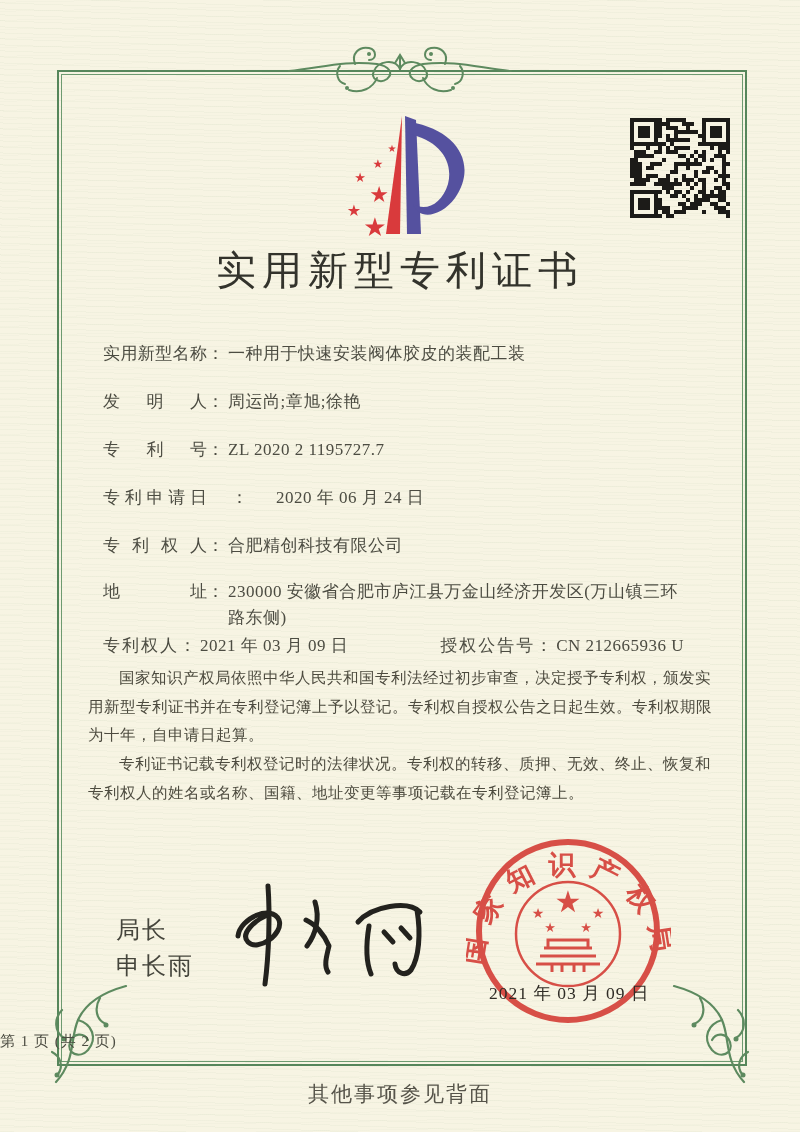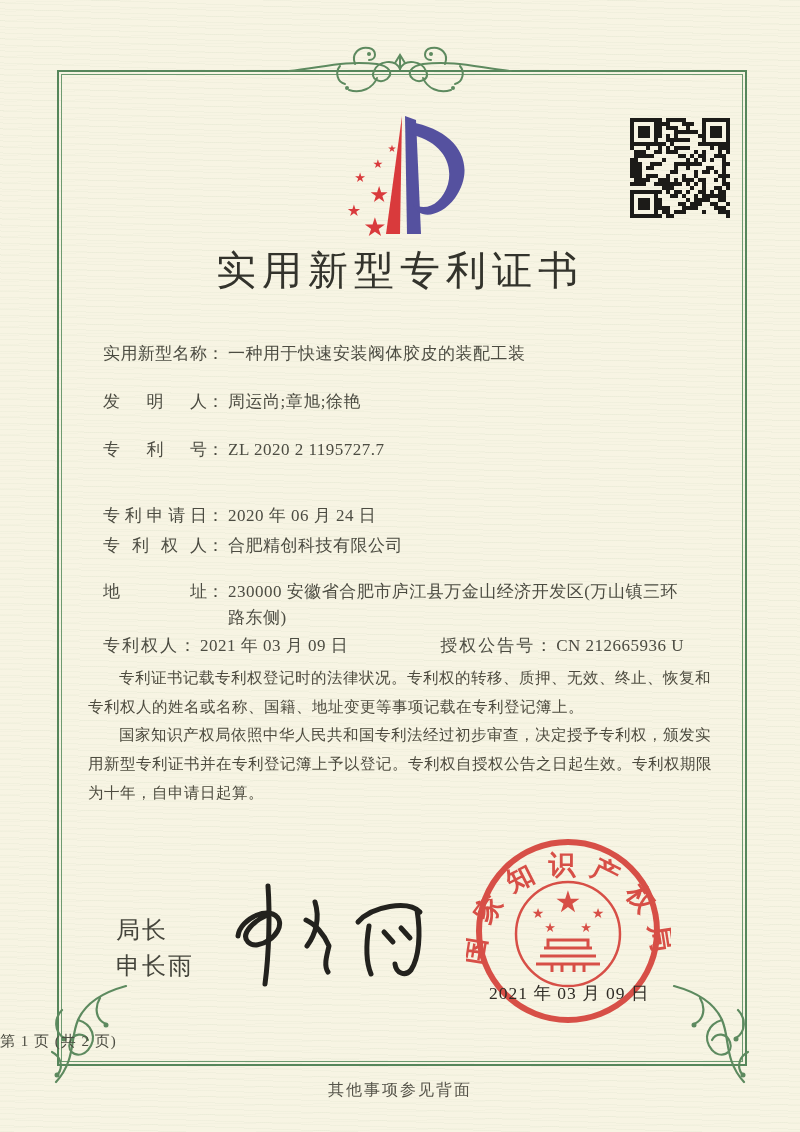--- a/index.html
+++ b/index.html
@@ -59,21 +59,21 @@
   .seal-date{
     position:absolute;left:489px;top:981px;z-index:5;
     font-size:17.5px;color:#2f2c26;letter-spacing:1px;
   }
   .page-footer{
     position:absolute;left:0;right:0;top:1032px;
     font-size:15px;color:#4c4c42;letter-spacing:1px;
   }
   .back-note{
     position:absolute;left:0;right:0;top:1080px;text-align:center;
-    font-size:16px;color:#56544a;letter-spacing:2px;
+    font-size:21px;color:#56544a;letter-spacing:2px;
   }
   .logo{position:absolute;left:330px;top:110px;}
   .qr{position:absolute;left:630px;top:118px;}
 </style>
 </head>
 <body>
 
 <div class="page">
 
   <div class="frame">
@@ -396,21 +396,21 @@
     <div class="row" style="top:389px;">
       <span class="lbl">发明人</span>
         <span class="colon">：</span>
       <span class="val">周运尚;章旭;徐艳</span>
     </div>
     <div class="row" style="top:437px;">
       <span class="lbl">专利号</span>
         <span class="colon">：</span>
       <span class="val">ZL 2020 2 1195727.7</span>
     </div>
-    <div class="row" style="top:503px;">
+    <div class="row" style="top:485px;gap:24px;">
       <span class="lbl">专利申请日</span>
         <span class="colon">：</span>
       <span class="val">2020 年 06 月 24 日</span>
     </div>
     <div class="row" style="top:533px;">
       <span class="lbl">专利权人</span>
         <span class="colon">：</span>
       <span class="val">合肥精创科技有限公司</span>
     </div>
     <div class="row" style="top:579px;">
@@ -426,22 +426,22 @@
       </span>
       <span class="pair" style="margin-left:92px;">
         <span class="lbl2">授权公告号</span>
           <span class="colon">：</span>
         <span class="val">CN 212665936 U</span>
       </span>
     </div>
   </div>
 
   <div class="paragraphs">
+    <p>国家知识产权局依照中华人民共和国专利法经过初步审查，决定授予专利权，颁发实用新型专利证书并在专利登记簿上予以登记。专利权自授权公告之日起生效。专利权期限为十年，自申请日起算。</p>
     <p>专利证书记载专利权登记时的法律状况。专利权的转移、质押、无效、终止、恢复和专利权人的姓名或名称、国籍、地址变更等事项记载在专利登记簿上。</p>
-    <p>国家知识产权局依照中华人民共和国专利法经过初步审查，决定授予专利权，颁发实用新型专利证书并在专利登记簿上予以登记。专利权自授权公告之日起生效。专利权期限为十年，自申请日起算。</p>
   </div>
 
   <div class="signer t1">局长</div>
   <div class="signer t2">申长雨</div>
 
   <svg class="sig-svg" width="220" height="118" viewBox="0 0 220 118">
     <g stroke="#23221e" fill="none" stroke-width="5" stroke-linecap="round" stroke-linejoin="round">
       <path d="M26,62 C28,44 60,30 67,46 C72,60 46,78 36,68 C28,60 42,46 58,40"></path>
       <path d="M56,12 C58,40 57,80 53,110"></path>
       <path d="M103,28 C108,44 104,60 95,72"></path>

